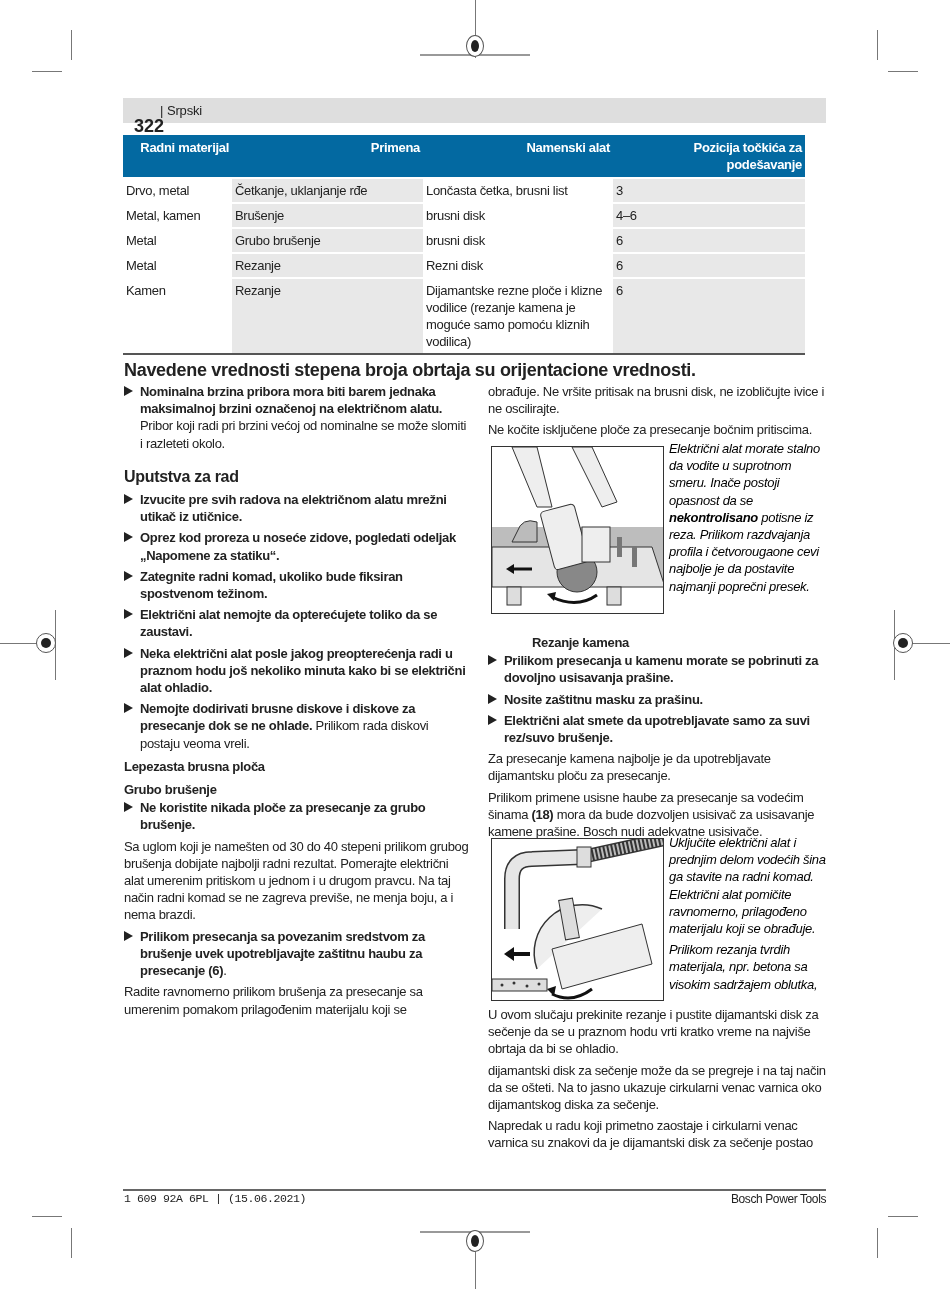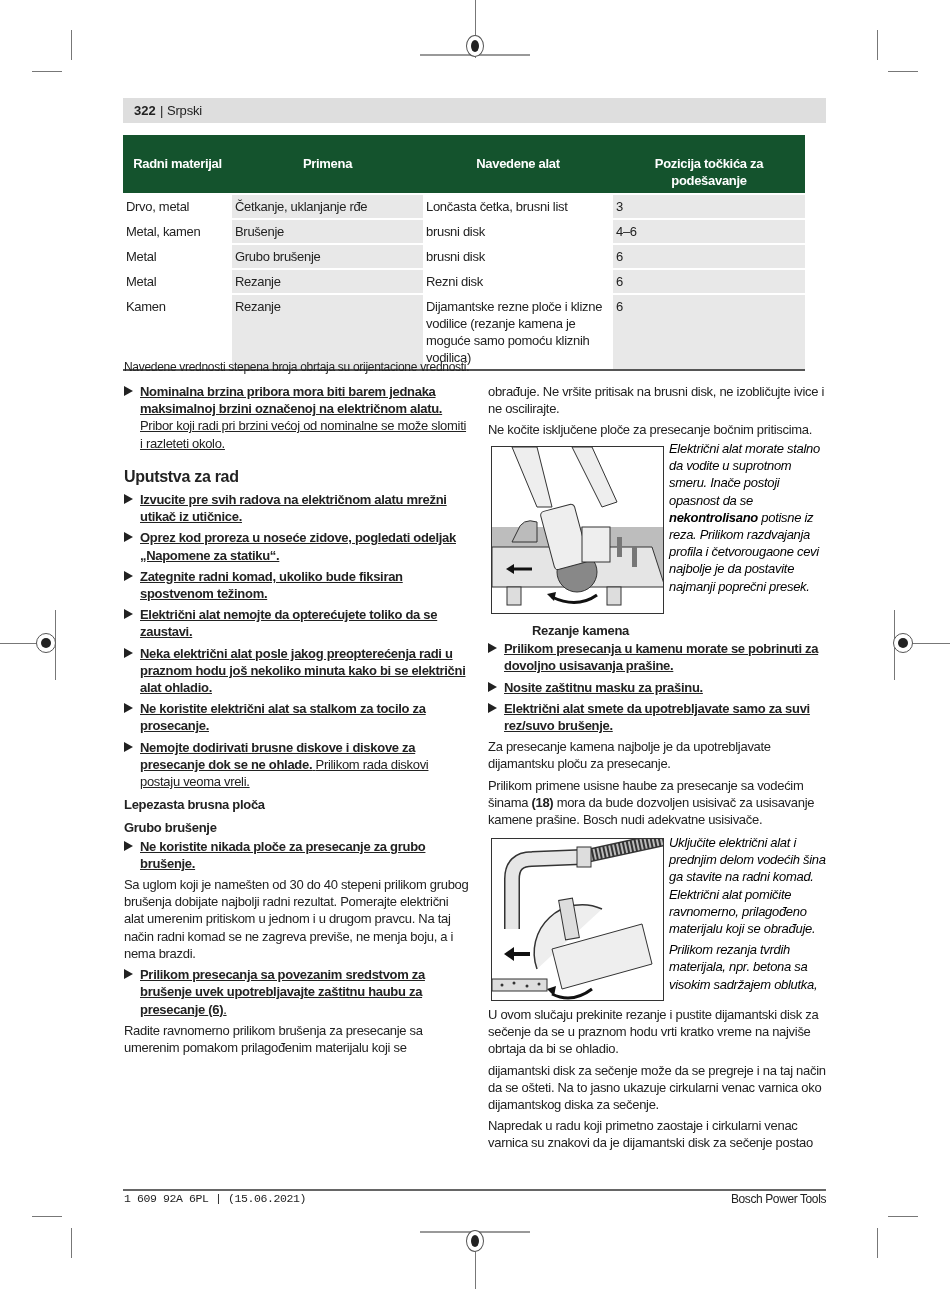--- a/index.html
+++ b/index.html
@@ -8,43 +8,43 @@
 
   
   .mark { position: absolute; background: #777; }
   .reg { position: absolute; width: 18px; height: 22px; border: 1px solid #555; border-radius: 50%; background: #fff; }
   .reg::after { content: ""; position: absolute; left: 4px; top: 4px; width: 8px; height: 12px; border-radius: 50%; background: #222; }
   .reg.round { width: 20px; height: 20px; }
   .reg.round::after { left: 4px; top: 4px; width: 10px; height: 10px; }
 
   
   .page-header { position: absolute; left: 123px; top: 98px; width: 703px; height: 25px; background: #dedede; }
-  .page-header .num { position: absolute; left: 11px; top: 5px; font-size: 13px; font-weight: bold; color: #222; }
+  .page-header .num { position: absolute; left: 11px; top: 18px; font-size: 18px; font-weight: bold; color: #222; }
   .page-header .sep { position: absolute; left: 37px; top: 5px; font-size: 13px; color: #222; }
   .page-header .lang { position: absolute; left: 44px; top: 5px; font-size: 13px; color: #222; letter-spacing: -0.2px; }
 
   
   .tbl { position: absolute; left: 123px; top: 135px; width: 682px; border-collapse: collapse; font-size: 13px; letter-spacing: -0.3px; }
-  .tbl th { background: #14532d; color: #fff; font-weight: bold; text-align: center; vertical-align: top; padding: 20px 3px 4px 3px; height: 40px; line-height: 17px; }
+  .tbl th { background: #0369a1; color: #fff; font-weight: bold; text-align: right; vertical-align: top; padding: 4px 3px 4px 3px; height: 40px; line-height: 17px; }
   .tbl td { vertical-align: top; padding: 3px 3px 3px 3px; line-height: 17px; border-top: 2px solid #fff; color: #222; }
   .tbl td.shade { background: #e8e8e8; }
   .tbl tr:last-child td { border-bottom: 2px solid #555; }
   .tbl .c1 { width: 109px; }
   .tbl .c2 { width: 191px; }
   .tbl .c3 { width: 190px; }
   .tbl .c4 { width: 192px; }
 
-  .note { position: absolute; left: 124px; top: 360px; font-size: 12px; letter-spacing: -0.3px; }
+  .note { position: absolute; left: 124px; top: 360px; font-size: 18px; letter-spacing: -0.3px; font-weight: bold; }
 
   
   .col { position: absolute; font-size: 13px; line-height: 17.2px; letter-spacing: -0.3px; color: #222; }
   .col.left { left: 124px; top: 383px; width: 345px; }
   .col.right { left: 488px; top: 383px; width: 340px; }
   .b { font-weight: bold; }
-  .bul { position: relative; padding-left: 16px; margin-bottom: 4px; text-decoration: underline; }
+  .bul { position: relative; padding-left: 16px; margin-bottom: 4px; }
   .bul .tri { position: absolute; left: 0; top: 3px; width: 0; height: 0; border-top: 5px solid transparent; border-bottom: 5px solid transparent; border-left: 9px solid #222; }
   .h2 { font-size: 16px; font-weight: bold; margin: 16px 0 6px 0; letter-spacing: -0.3px; }
   .h3 { font-weight: bold; margin: 6px 0 1px 0; }
   .p { margin-bottom: 4px; }
 
   .fig { position: absolute; border: 1px solid #333; background: #fff; overflow: hidden; }
   .fig1 { left: 491px; top: 446px; width: 173px; height: 168px; }
   .fig2 { left: 491px; top: 838px; width: 173px; height: 163px; }
   .fig-text { position: absolute; font-size: 13px; line-height: 17.2px; letter-spacing: -0.3px; color: #000000; font-style: italic; }
 
@@ -85,21 +85,21 @@
   <span class="num">322</span>
   <span class="sep">|</span>
   <span class="lang">Srpski</span>
 </div>
 
 <table class="tbl">
   <thead>
     <tr>
       <th class="c1">Radni materijal</th>
       <th class="c2">Primena</th>
-      <th class="c3">Navedene alat</th>
+      <th class="c3">Namenski alat</th>
       <th class="c4">Pozicija točkića za podešavanje</th>
     </tr>
   </thead>
   <tbody>
     <tr>
       <td>Drvo, metal</td>
       <td class="shade">Četkanje, uklanjanje rđe</td>
       <td>Lončasta četka, brusni list</td>
       <td class="shade">3</td>
     </tr>
@@ -139,21 +139,20 @@
     <span>Pribor koji radi pri brzini većoj od nominalne se može slomiti i razleteti okolo.</span>
   </div>
 
   <div class="h2">Uputstva za rad</div>
 
   <div class="bul b"><span class="tri"></span><span>Izvucite pre svih radova na električnom alatu mrežni utikač iz utičnice.</span></div>
   <div class="bul b"><span class="tri"></span><span>Oprez kod proreza u noseće zidove, pogledati odeljak „Napomene za statiku“.</span></div>
   <div class="bul b"><span class="tri"></span><span>Zategnite radni komad, ukoliko bude fiksiran spostvenom težinom.</span></div>
   <div class="bul b"><span class="tri"></span><span>Električni alat nemojte da opterećujete toliko da se zaustavi.</span></div>
   <div class="bul b"><span class="tri"></span><span>Neka električni alat posle jakog preopterećenja radi u praznom hodu još nekoliko minuta kako bi se električni alat ohladio.</span></div>
-  <div class="bul b"><span class="tri"></span><span>Ne koristite električni alat sa stalkom za tocilo za prosecanje.</span></div>
   <div class="bul">
     <span class="tri"></span>
     <span class="b">Nemojte dodirivati brusne diskove i diskove za presecanje dok se ne ohlade.</span>
     <span>Prilikom rada diskovi postaju veoma vreli.</span>
   </div>
 
   <div class="h3">Lepezasta brusna ploča</div>
 
   <div class="h3">Grubo brušenje</div>
   <div class="bul b"><span class="tri"></span><span>Ne koristite nikada ploče za presecanje za grubo brušenje.</span></div>
@@ -192,21 +191,21 @@
     <rect x="140" y="100" width="5" height="20" fill="#777"></rect>
   </svg>
 </div>
 <div class="fig-text" style="left:669px;top:440px;width:160px;">
   <span>Električni alat morate stalno da vodite u suprotnom smeru. Inače postoji opasnost da se</span>
   <span class="b">nekontrolisano</span>
   <span>potisne iz reza. Prilikom razdvajanja profila i četvorougaone cevi najbolje je da postavite najmanji poprečni presek.</span>
 </div>
 
 <div class="col" style="left:488px;top:622px;width:340px;">
-  <div class="h3" style="margin-top:0;padding-left:44px;">Rezanje kamena</div>
+  <div class="h3" style="margin-top:12px;padding-left:44px;">Rezanje kamena</div>
   <div class="bul b"><span class="tri"></span><span>Prilikom presecanja u kamenu morate se pobrinuti za dovoljno usisavanja prašine.</span></div>
   <div class="bul b"><span class="tri"></span><span>Nosite zaštitnu masku za prašinu.</span></div>
   <div class="bul b"><span class="tri"></span><span>Električni alat smete da upotrebljavate samo za suvi rez/suvo brušenje.</span></div>
   <div class="p">Za presecanje kamena najbolje je da upotrebljavate dijamantsku ploču za presecanje.</div>
   <div class="p">
     <span>Prilikom primene usisne haube za presecanje sa vodećim šinama</span>
     <span class="b">(18)</span>
     <span>mora da bude dozvoljen usisivač za usisavanje kamene prašine. Bosch nudi adekvatne usisivače.</span>
   </div>
 </div>

